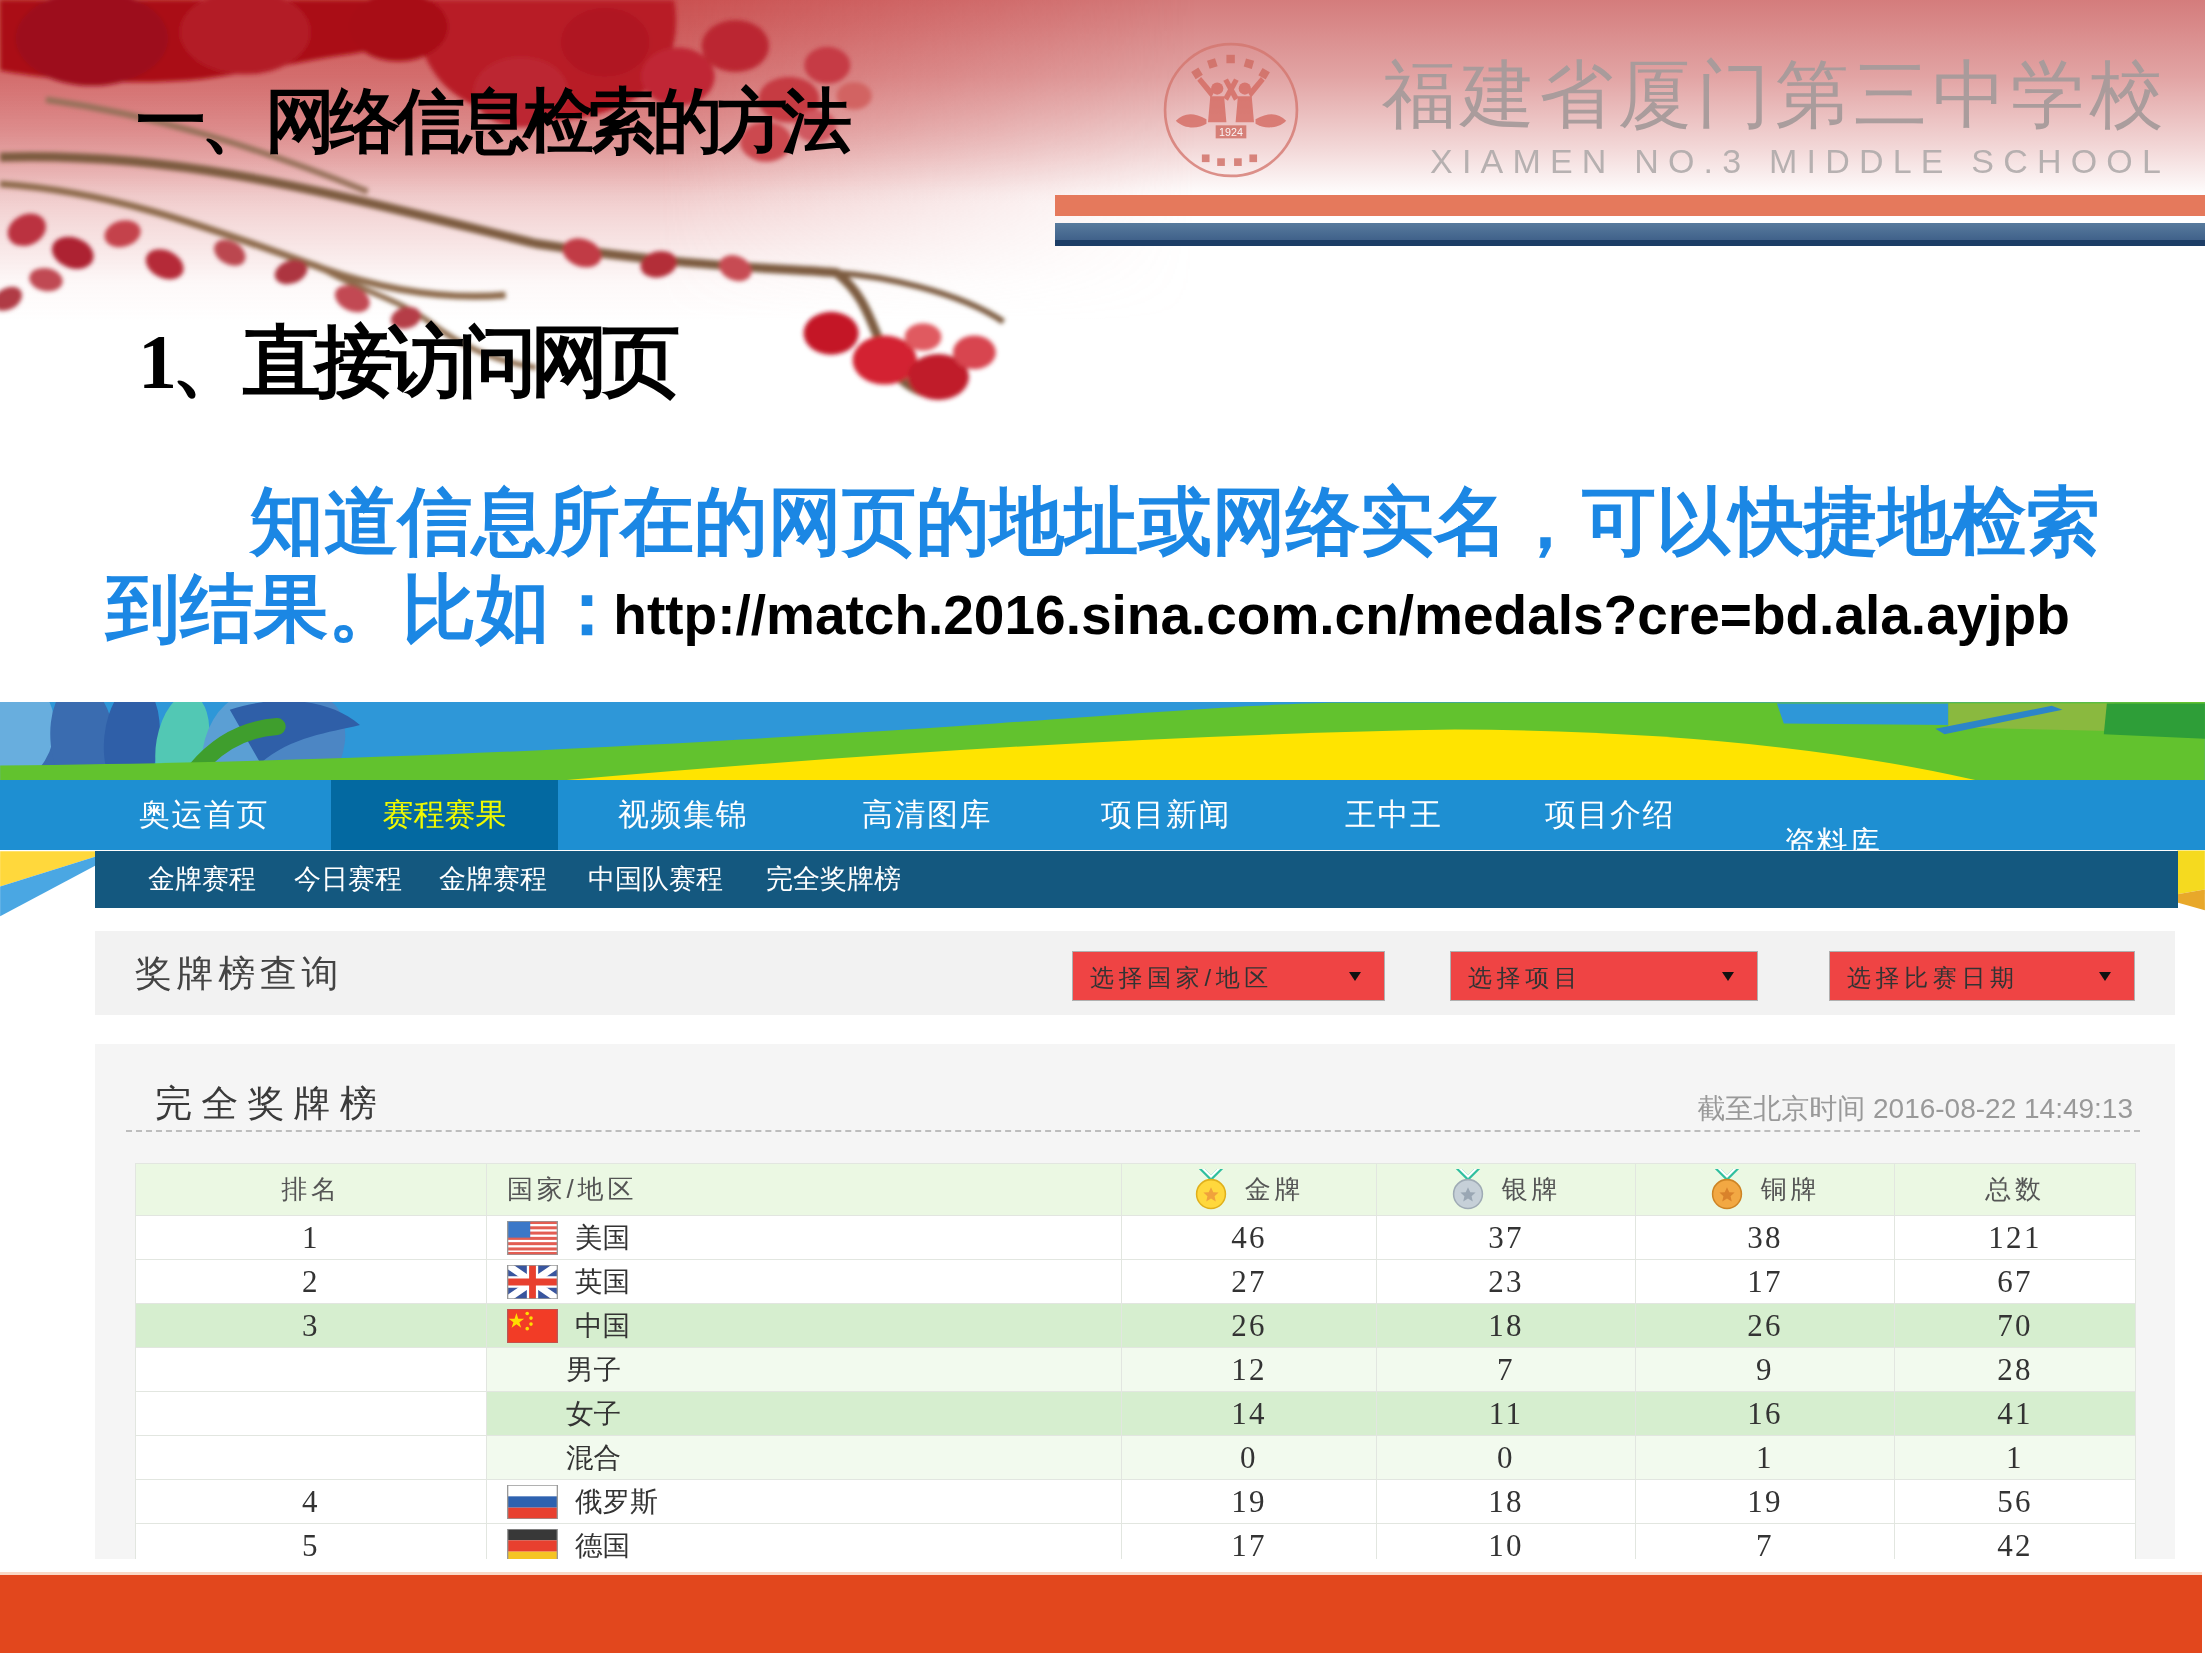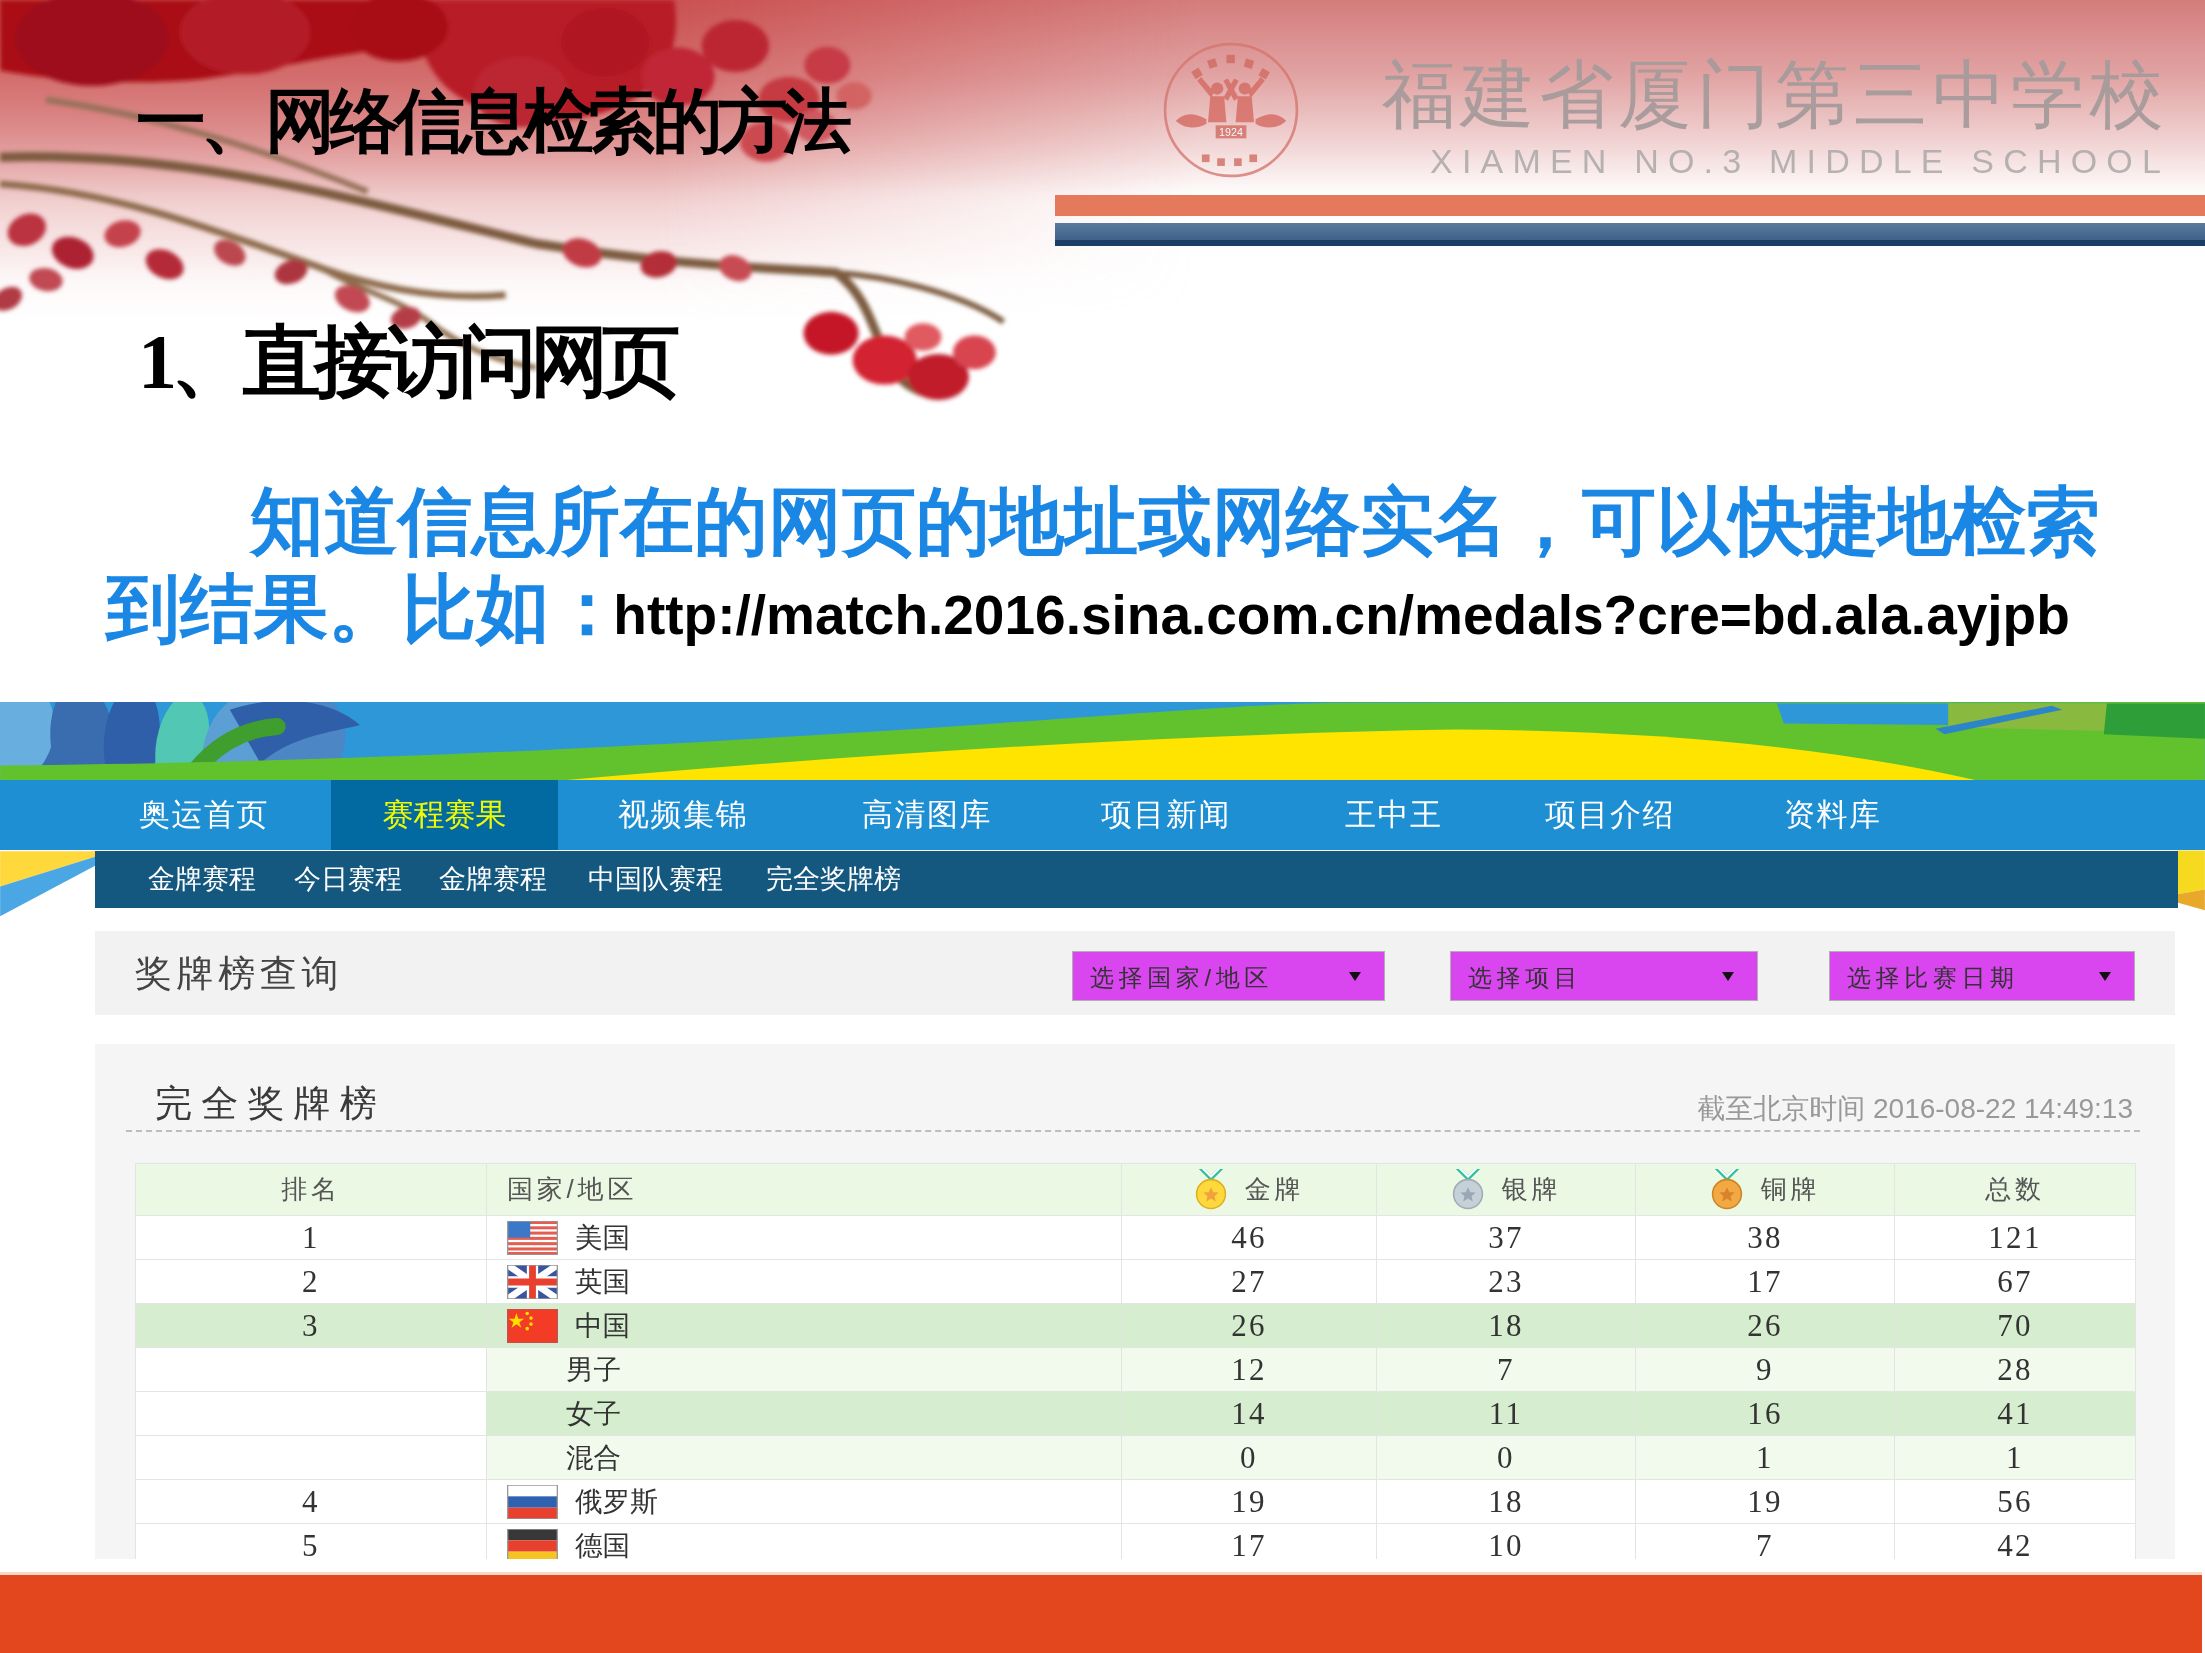--- a/index.html
+++ b/index.html
@@ -19,21 +19,21 @@
 #bl2{left:106px;top:560px;}
 #urlt{font-family:"Liberation Sans",sans-serif;font-weight:bold;font-size:55px;color:#000;letter-spacing:0px;margin-left:-10.7px;}
 
 #navbar{left:0;top:780px;width:2205px;height:70px;background:#1e8fd2;}
 .nitem{position:absolute;top:0;height:70px;line-height:70px;color:#fff;font-size:31px;letter-spacing:1.5px;}
 #activetab{position:absolute;left:331px;top:0;width:227px;height:70px;background:#0369a1;color:#f0fa00;text-align:center;line-height:70px;font-size:31px;}
 #subnav{left:95px;top:851px;width:2083px;height:57px;background:#14587f;}
 .snitem{position:absolute;top:0;height:45px;line-height:57px;color:#fff;font-size:27px;}
 #querybox{left:95px;top:931px;width:2080px;height:84px;background:#f2f2f2;}
 #qtitle{left:135px;top:949px;font-size:37px;color:#444;letter-spacing:4.6px;}
-.drop{position:absolute;top:951px;height:48px;background:#d946ef;border:1.5px solid #b0b0b0;}
+.drop{position:absolute;top:951px;height:48px;background:#ef4444;border:1.5px solid #b0b0b0;}
 .drop span{position:absolute;left:17px;top:10px;font-size:24px;color:#333;letter-spacing:4.6px;}
 .drop i{position:absolute;right:23px;top:20px;width:0;height:0;border-left:6.9px solid transparent;border-right:6.9px solid transparent;border-top:9.2px solid #111;}
 #contentbox{left:95px;top:1044px;width:2080px;height:515px;background:#f5f5f5;overflow:hidden;}
 #ctitle{left:60px;top:35px;font-size:37px;color:#3a3a3a;letter-spacing:9.2px;}
 #cstamp{right:42px;top:46px;font-size:28px;color:#999;}
 #dashline{left:31px;top:86px;width:2014px;border-top:2.3px dashed #bdbdbd;}
 table{border-collapse:collapse;table-layout:fixed;}
 #medals{position:absolute;left:40px;top:119px;width:2000px;font-size:26px;color:#333;}
 #medals td{border:1.5px solid #e2e6e0;text-align:center;padding:0;height:43px;overflow:hidden;background:#fff;}
 #medals tr.hd td{background:#ebf8e3;height:51px;font-size:26px;color:#555;letter-spacing:3.8px;}
@@ -181,21 +181,21 @@
     <polygon points="2844,251 2880,245 2880,272 2844,262" fill="#e8a82a"></polygon>
   </svg>
   <div class="abs" id="navbar"></div>
   <div class="abs nitem" style="left:139px;top:780px;">奥运首页</div>
   <div class="abs" id="activetab" style="top:780px;">赛程赛果</div>
   <div class="abs nitem" style="left:618px;top:780px;">视频集锦</div>
   <div class="abs nitem" style="left:862px;top:780px;">高清图库</div>
   <div class="abs nitem" style="left:1101px;top:780px;">项目新闻</div>
   <div class="abs nitem" style="left:1345px;top:780px;">王中王</div>
   <div class="abs nitem" style="left:1545px;top:780px;">项目介绍</div>
-  <div class="abs nitem" style="left:1784px;top:780px;">资料库</div>
+  <div class="abs nitem" style="left:1784px;top:808px;">资料库</div>
   <div class="abs" id="subnav"></div>
   <div class="abs snitem" style="left:148px;top:851px;">金牌赛程</div>
   <div class="abs snitem" style="left:294px;top:851px;">今日赛程</div>
   <div class="abs snitem" style="left:439px;top:851px;">金牌赛程</div>
   <div class="abs snitem" style="left:588px;top:851px;">中国队赛程</div>
   <div class="abs snitem" style="left:766px;top:851px;">完全奖牌榜</div>
 
   <div class="abs" id="querybox"></div>
   <div class="abs" id="qtitle">奖牌榜查询</div>
   <div class="drop" style="left:1072px;width:311px;">

